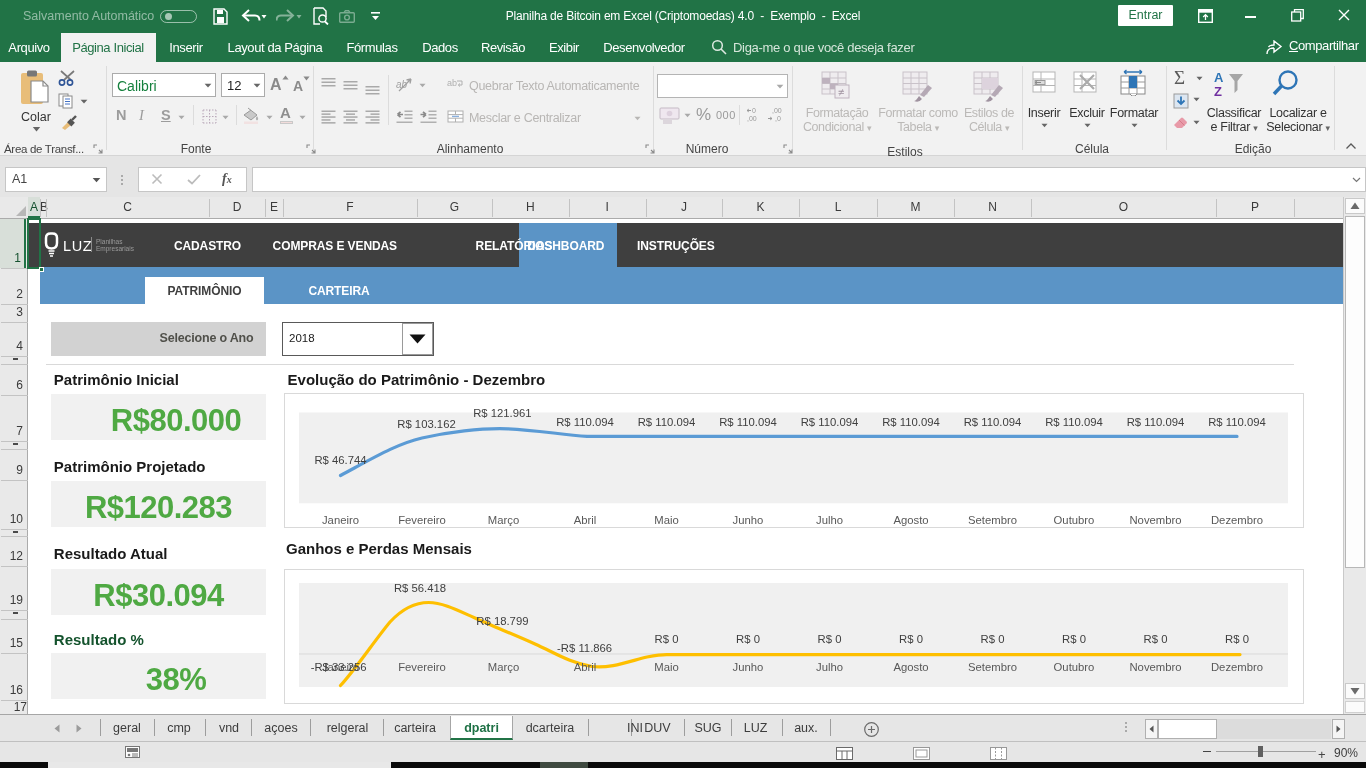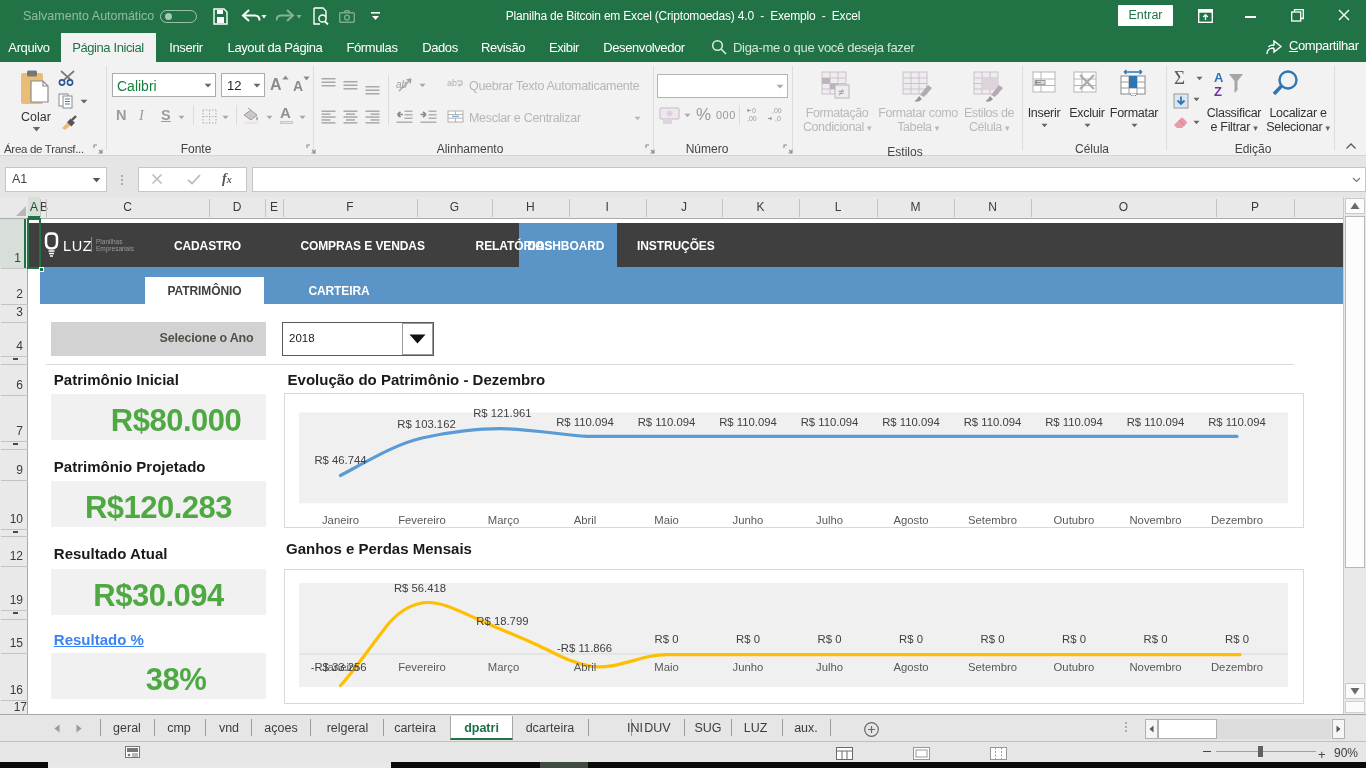--- a/index.html
+++ b/index.html
@@ -462,21 +462,21 @@
 <div class="ab" style="left:518.5px;top:223px;width:98.5px;height:44px;background:#5b94c6;"></div>
 <div class="ab" style="left:40px;top:267px;width:1303px;height:37px;background:#5b94c6;"></div>
 <svg class="ab" style="left:43px;top:231px" width="17" height="27" viewBox="0 0 17 27">
 <path d="M3 7 q0 -4.5 4.5 -4.5 h2 q4.5 0 4.5 4.5 v5 q0 5.5 -5.5 5.5 q-5.5 0 -5.5 -5.5 z" fill="none" stroke="#fff" stroke-width="2.5" stroke-linejoin="round"></path>
 <path d="M5.5 20 h6 M6 22.5 h5 M7 25 h3" stroke="#fff" stroke-width="1.6"></path>
 </svg>
 <div class="ab" style="left:63px;top:238px;font-size:14.5px;color:#fff;letter-spacing:0.6px;">LUZ</div>
 <div class="ab" style="left:91px;top:237px;width:1px;height:15px;background:#8a8a8a;"></div>
 <div class="ab" style="left:96px;top:238px;font-size:6.5px;color:#9a9a9a;line-height:1.15;">Planilhas<br>Empresariais</div>
 <div class="ab ct" style="left:117.5px;top:239px;width:180px;font-size:12px;letter-spacing:-0.1px;font-weight:bold;color:#fff;">CADASTRO</div>
-<div class="ab ct" style="left:244.8px;top:239px;width:180px;font-size:12px;letter-spacing:-0.1px;font-weight:bold;color:#fff;text-align:right;">COMPRAS E VENDAS</div>
+<div class="ab ct" style="left:244.8px;top:239px;width:180px;font-size:12px;letter-spacing:-0.1px;font-weight:bold;color:#fff;">COMPRAS E VENDAS</div>
 <div class="ab ct" style="left:372.4px;top:239px;width:180px;font-size:12px;letter-spacing:-0.1px;font-weight:bold;color:#fff;text-align:right;">RELATÓRIOS</div>
 <div class="ab ct" style="left:477.79999999999995px;top:239px;width:176px;font-size:12px;letter-spacing:-0.1px;font-weight:bold;color:#fff;">DASHBOARD</div>
 <div class="ab" style="left:637px;top:239px;font-size:12px;letter-spacing:-0.1px;font-weight:bold;color:#fff;">INSTRUÇÕES</div>
 <div class="ab" style="left:27px;top:218px;width:14px;height:51px;border:2px solid #217346;"></div>
 <div class="ab" style="left:38.5px;top:266.5px;width:5px;height:5px;background:#217346;border:1px solid #fff;"></div>
 <div class="ab ct" style="left:145.3px;top:277px;width:118.4px;height:27px;background:#fff;font-size:12px;letter-spacing:-0.1px;font-weight:bold;color:#404040;line-height:28px;">PATRIMÔNIO</div>
 <div class="ab ct" style="left:280px;top:277px;width:118px;height:27px;font-size:12px;letter-spacing:-0.1px;font-weight:bold;color:#fff;line-height:28px;">CARTEIRA</div>
 <div class="ab" style="left:51.4px;top:321.8px;width:214.6px;height:33.8px;background:#d2d2d2;"></div>
 <div class="ab" style="left:51.4px;top:331px;width:202px;font-size:12.5px;letter-spacing:-0.2px;font-weight:bold;color:#50504a;text-align:right;">Selecione o Ano</div>
 <div class="ab" style="left:282.3px;top:321.8px;width:151.6px;height:33.8px;background:#fff;border:1px solid #595959;"></div>
@@ -488,21 +488,21 @@
 <div class="ab" style="left:46px;top:364px;width:1248px;height:1px;background:#d9d9d9;"></div>
 <div class="ab" style="left:53.8px;top:371px;font-size:15px;font-weight:bold;color:#1a1a1a;">Patrimônio Inicial</div>
 <div class="ab" style="left:51px;top:394px;width:215px;height:46.1px;background:#f1f1f1;"></div>
 <div class="ab ct" style="left:51px;top:394px;width:250px;height:46.1px;font-size:31px;font-weight:bold;color:#4fa943;line-height:46.1px;letter-spacing:-0.5px;padding-top:4px;">R$80.000</div>
 <div class="ab" style="left:53.8px;top:458px;font-size:15px;font-weight:bold;color:#1a1a1a;">Patrimônio Projetado</div>
 <div class="ab" style="left:51px;top:481px;width:215px;height:46px;background:#f1f1f1;"></div>
 <div class="ab ct" style="left:51px;top:481px;width:215px;height:46px;font-size:31px;font-weight:bold;color:#4fa943;line-height:46px;letter-spacing:-0.5px;padding-top:4px;">R$120.283</div>
 <div class="ab" style="left:53.8px;top:544.5px;font-size:15px;font-weight:bold;color:#1a1a1a;">Resultado Atual</div>
 <div class="ab" style="left:51px;top:568.7px;width:215px;height:46.1px;background:#f1f1f1;"></div>
 <div class="ab ct" style="left:51px;top:568.7px;width:215px;height:46.1px;font-size:31px;font-weight:bold;color:#4fa943;line-height:46.1px;letter-spacing:-0.5px;padding-top:4px;">R$30.094</div>
-<div class="ab" style="left:53.8px;top:631px;font-size:15px;font-weight:bold;color:#3b82f6;text-decoration:underline;">Resultado %</div>
+<div class="ab" style="left:53.8px;top:631px;font-size:15px;font-weight:bold;color:#14532d;">Resultado %</div>
 <div class="ab" style="left:51px;top:653.2px;width:215px;height:46.1px;background:#f1f1f1;"></div>
 <div class="ab ct" style="left:51px;top:653.2px;width:250px;height:46.1px;font-size:31px;font-weight:bold;color:#4fa943;line-height:46.1px;letter-spacing:-0.5px;padding-top:4px;">38%</div>
 <div class="ab" style="left:287.6px;top:371px;font-size:15px;font-weight:bold;color:#1a1a1a;">Evolução do Patrimônio - Dezembro</div>
 <div class="ab" style="left:286px;top:539.5px;font-size:15px;font-weight:bold;color:#1a1a1a;">Ganhos e Perdas Mensais</div>
 <svg class="ab" style="left:284px;top:393px;background:#fff;border:1px solid #d9d9d9;" width="1018" height="133" viewBox="0 0 1018 133">
     <rect x="14" y="18.5" width="989" height="90.8" fill="#f0f0f0"></rect>
     <path d="M55.5 81.5 C90 63 112 49.8 137 44 C162 38.2 196 33.8 223 34.8 C252 36 278 41 302 42.4 L952 42.4" fill="none" stroke="#5b9bd5" stroke-width="3.2" stroke-linecap="round"></path>
     <text x="55.5" y="130" font-size="11.3" fill="#595959" text-anchor="middle">Janeiro</text>
     <text x="137.0" y="130" font-size="11.3" fill="#595959" text-anchor="middle">Fevereiro</text>
     <text x="218.5" y="130" font-size="11.3" fill="#595959" text-anchor="middle">Março</text>

